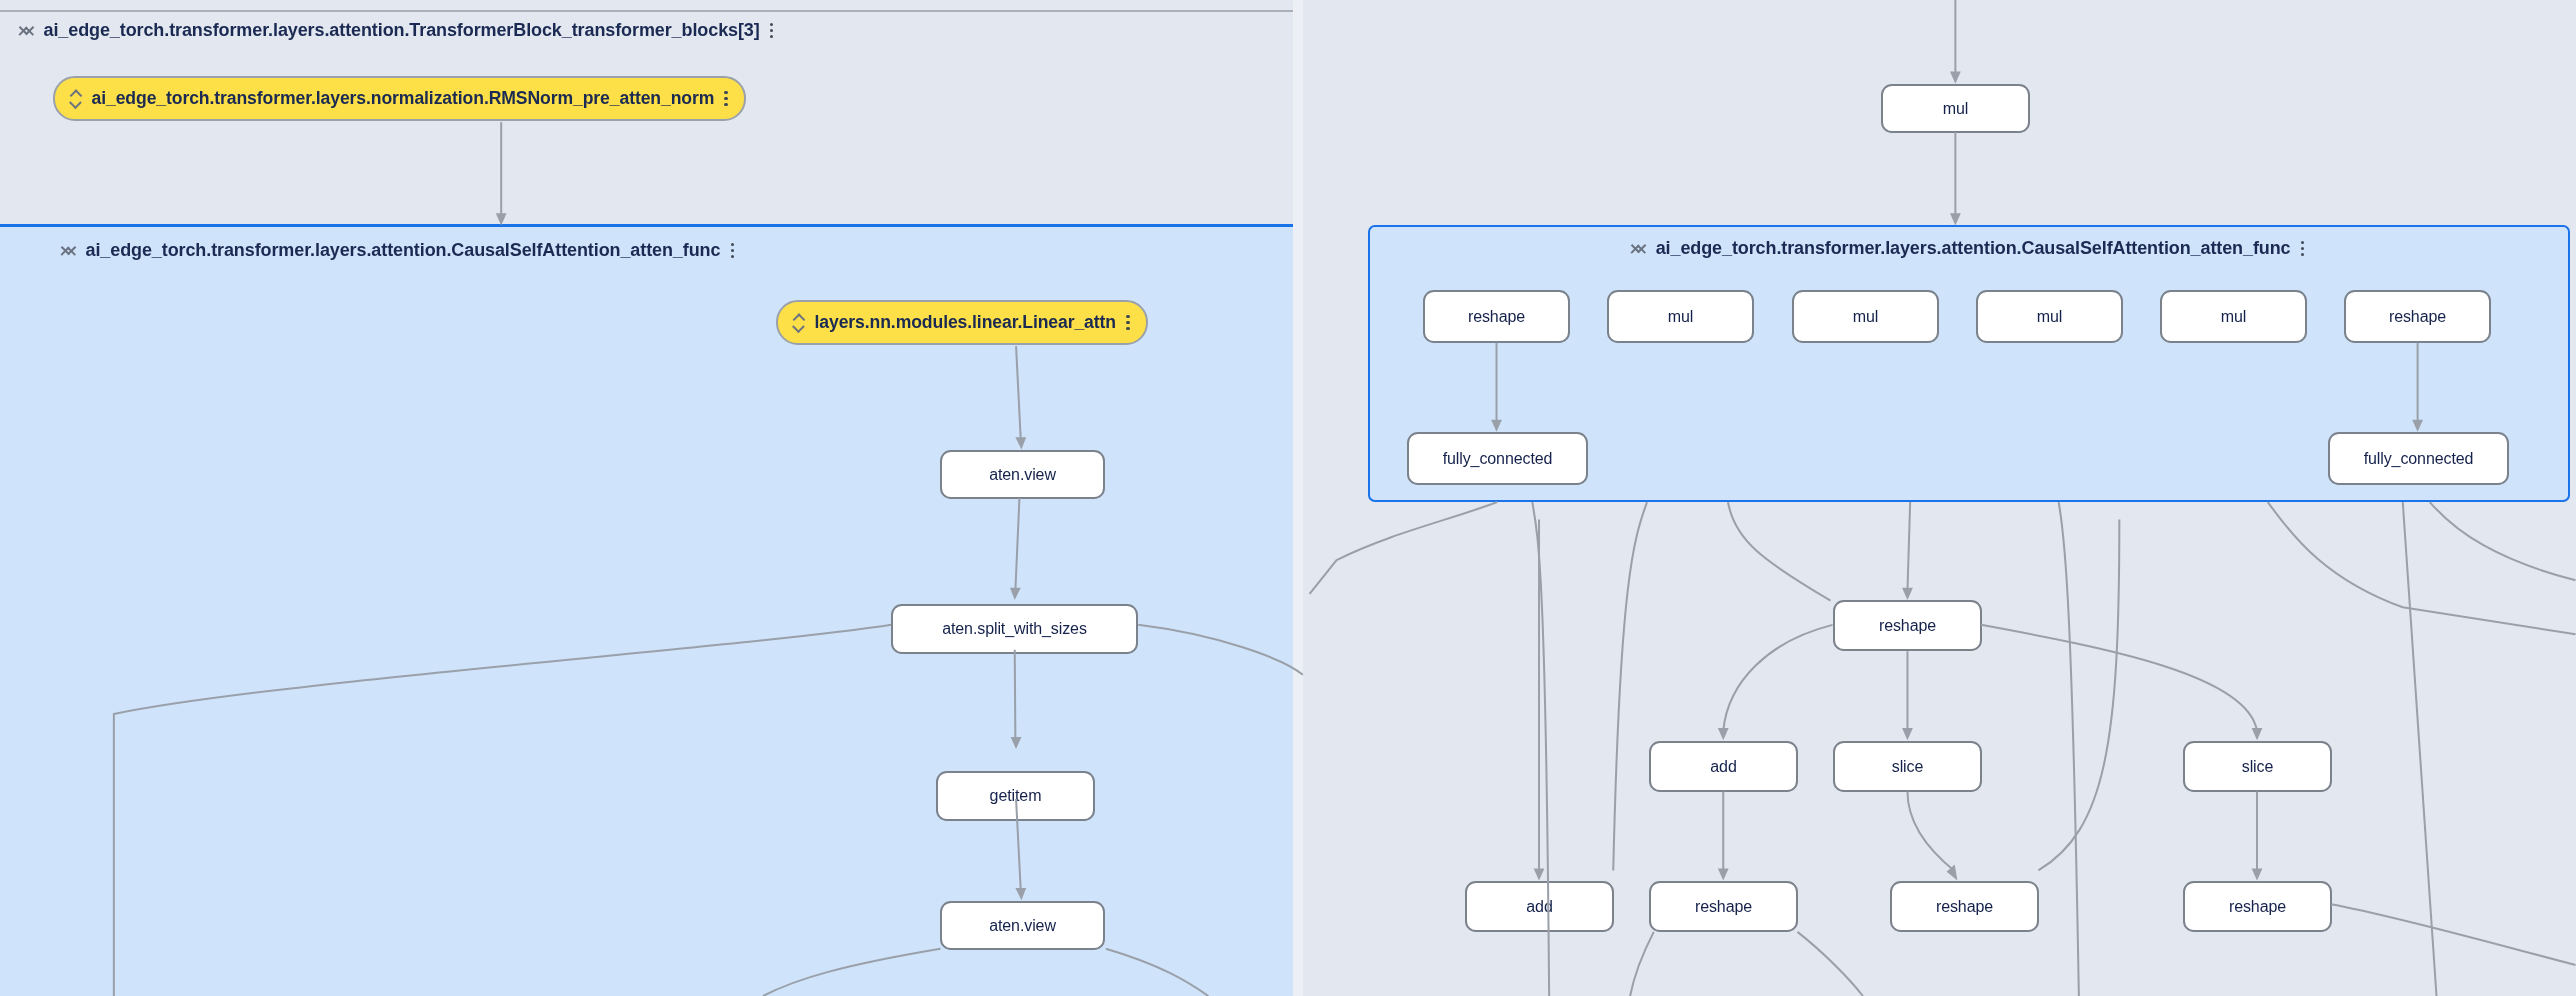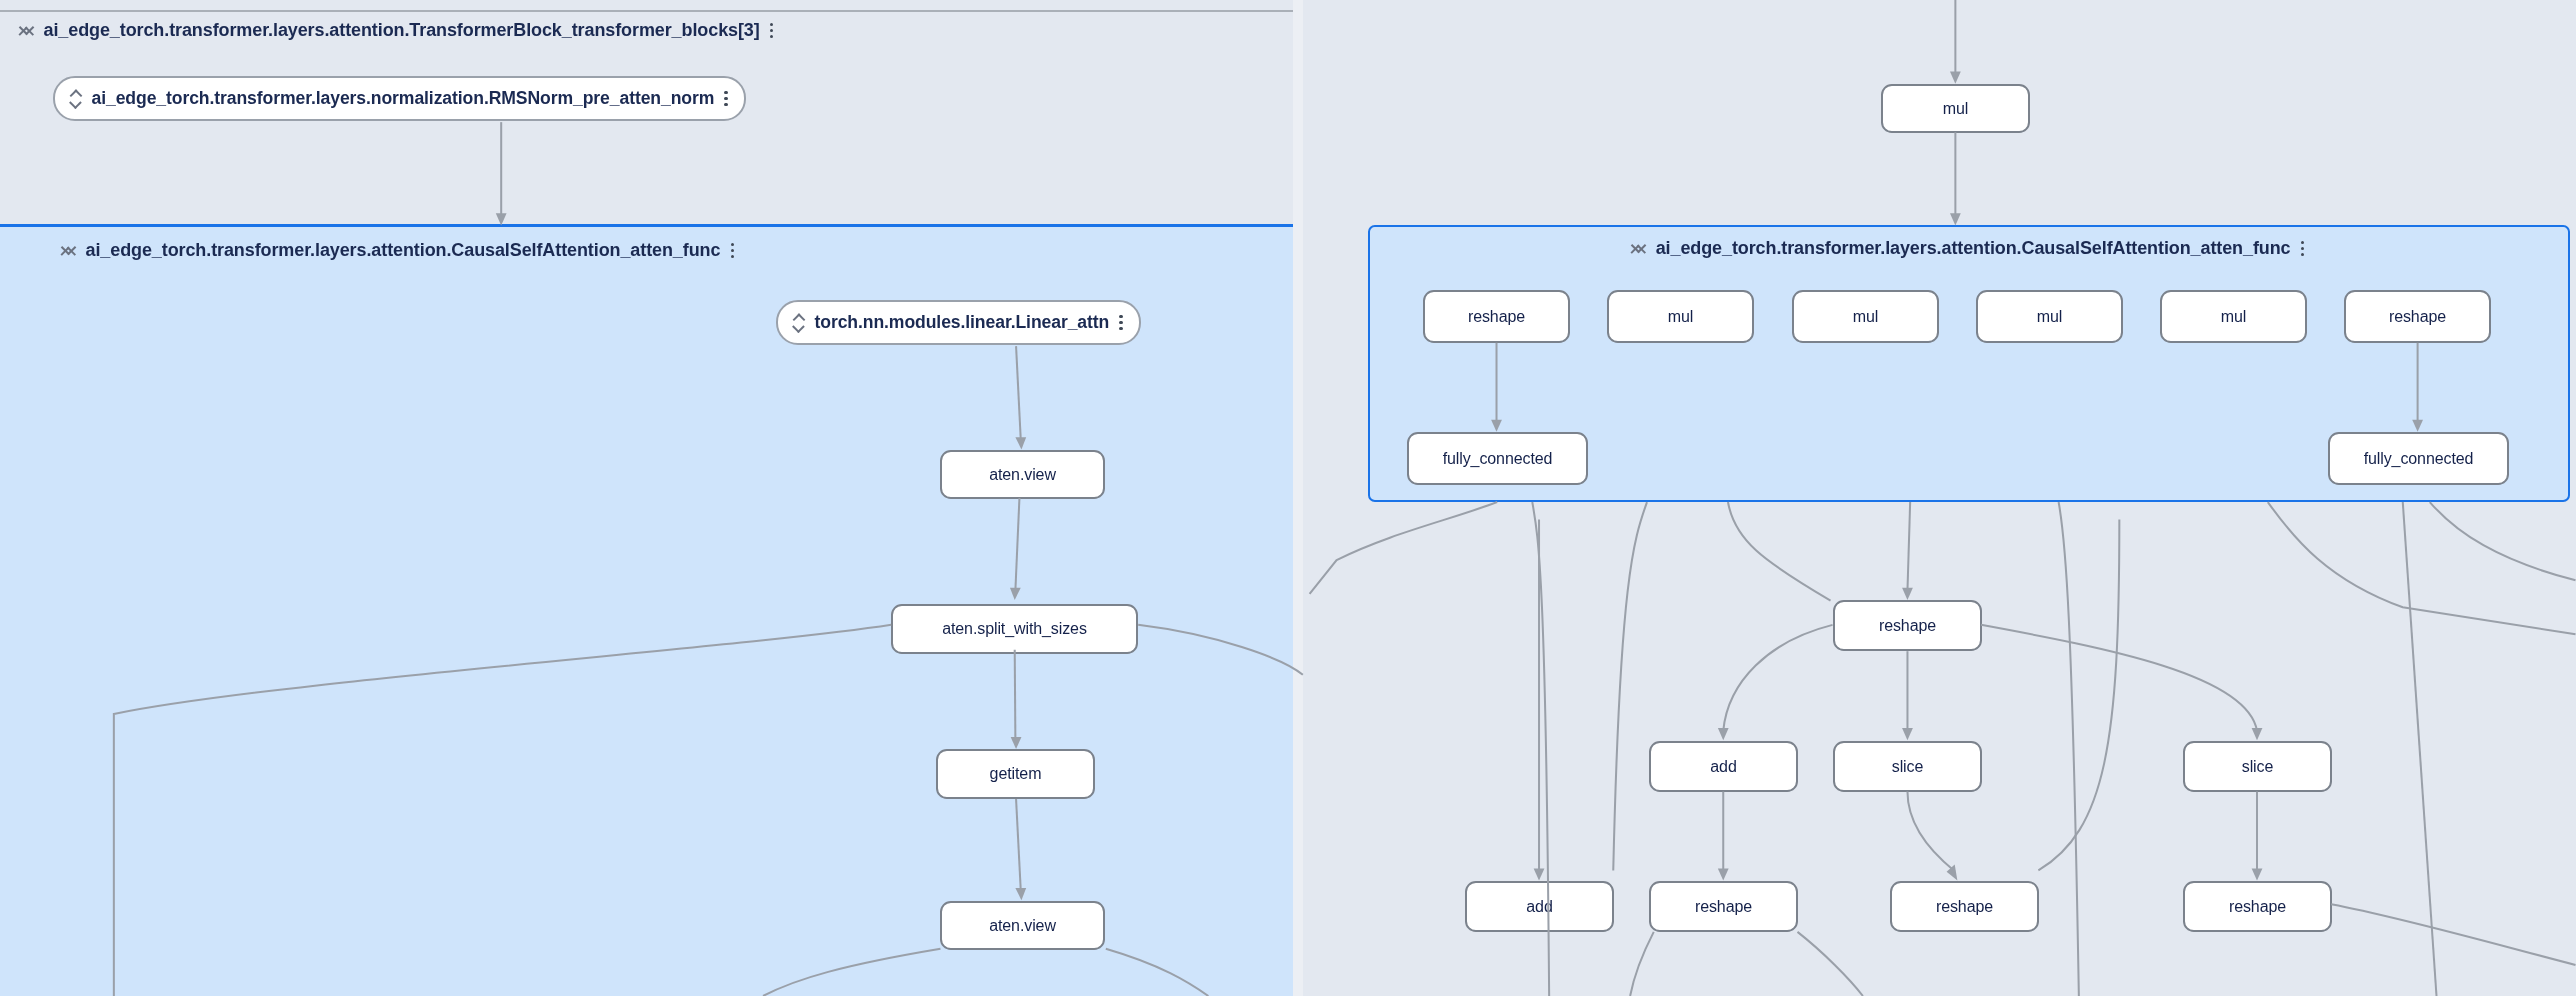--- a/index.html
+++ b/index.html
@@ -129,21 +129,21 @@
 
   
   .pill {
     position: absolute;
     box-sizing: border-box;
     display: flex;
     align-items: center;
     gap: 9.5px;
     padding: 0 13.5px;
     height: 45px;
-    background: #ffffff;
+    background: #fde047;
     border: 2px solid #9aa1ab;
     border-radius: 22px;
     white-space: nowrap;
     font-size: 17.6px;
     font-weight: 700;
     color: #1b2a52;
     letter-spacing: -0.1px;
   }
 
   
@@ -209,37 +209,37 @@
     <span>ai_edge_torch.transformer.layers.attention.CausalSelfAttention_atten_func</span>
     <span class="ico-kebab">
       <i></i>
         <i></i>
         <i></i>
     </span>
   </div>
 
   <div class="pill" style="left:776px; top:300px;">
     <span class="ico-expand"></span>
-    <span>torch.nn.modules.linear.Linear_attn</span>
+    <span>layers.nn.modules.linear.Linear_attn</span>
     <span class="ico-kebab">
       <i></i>
         <i></i>
         <i></i>
     </span>
   </div>
 
   <div class="op" style="left:940px; top:450px; width:165px; height:49px;">
     <span>aten.view</span>
   </div>
 
   <div class="op" style="left:891px; top:604px; width:247px; height:50px;">
     <span>aten.split_with_sizes</span>
   </div>
 
-  <div class="op" style="left:936px; top:749px; width:159px; height:50px;">
+  <div class="op" style="left:936px; top:771px; width:159px; height:50px;">
     <span>getitem</span>
   </div>
 
   <div class="op" style="left:940px; top:901px; width:165px; height:49px;">
     <span>aten.view</span>
   </div>
 
   <div class="op" style="left:1881px; top:84px; width:149px; height:49px;">
     <span>mul</span>
   </div>

